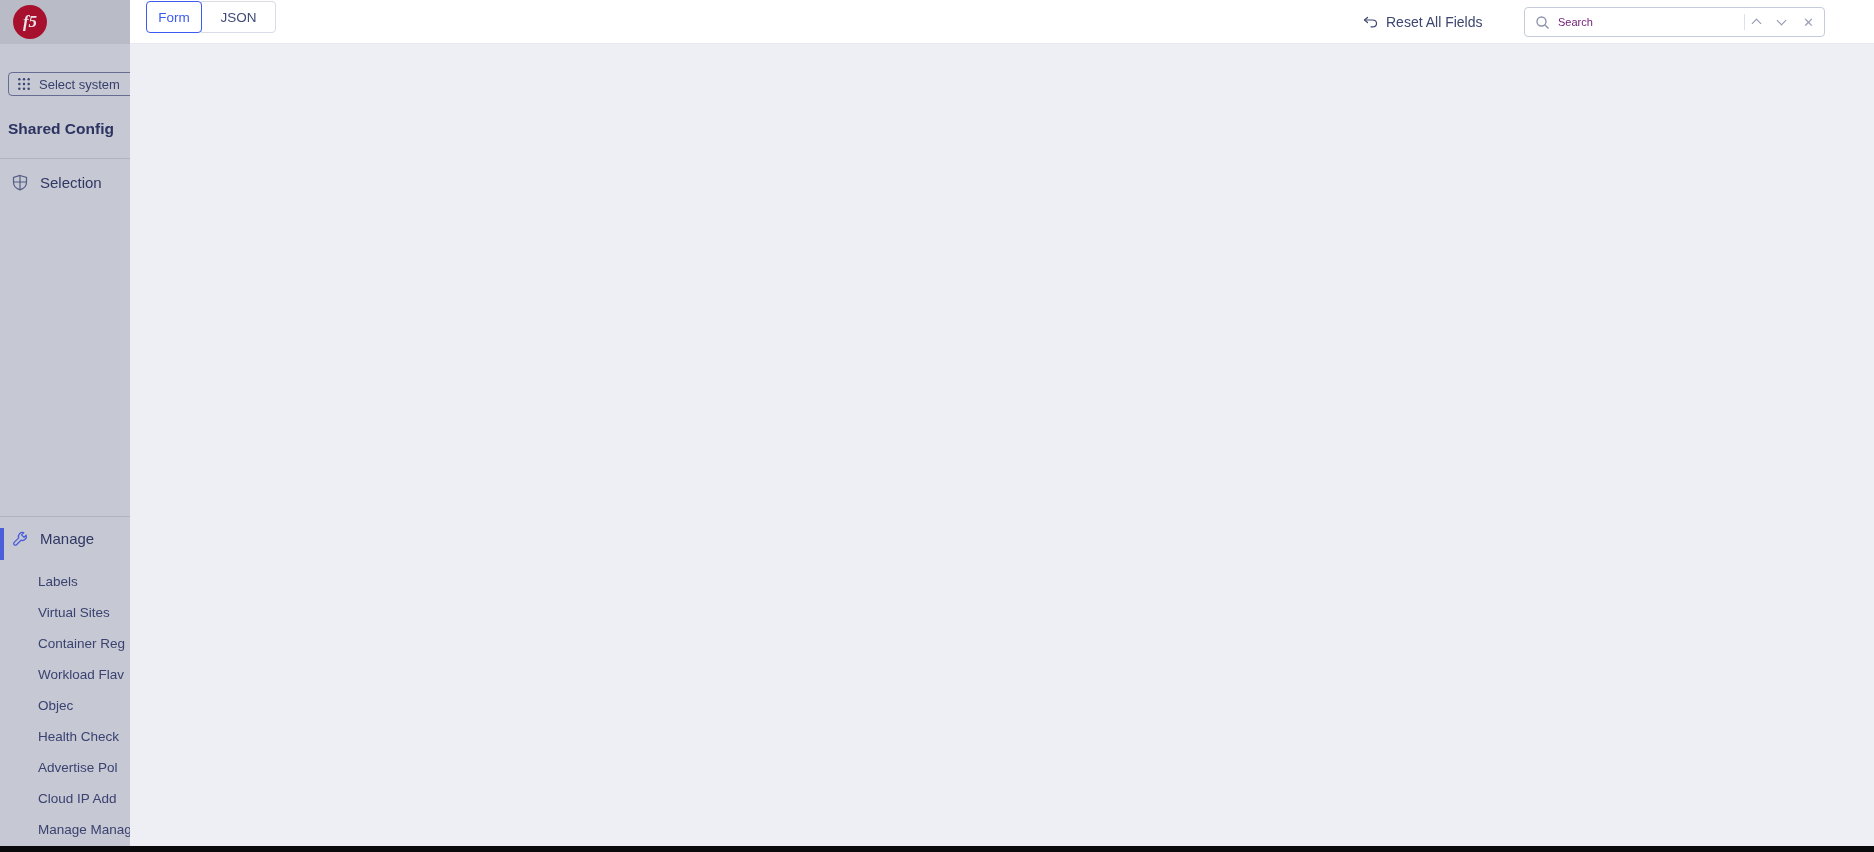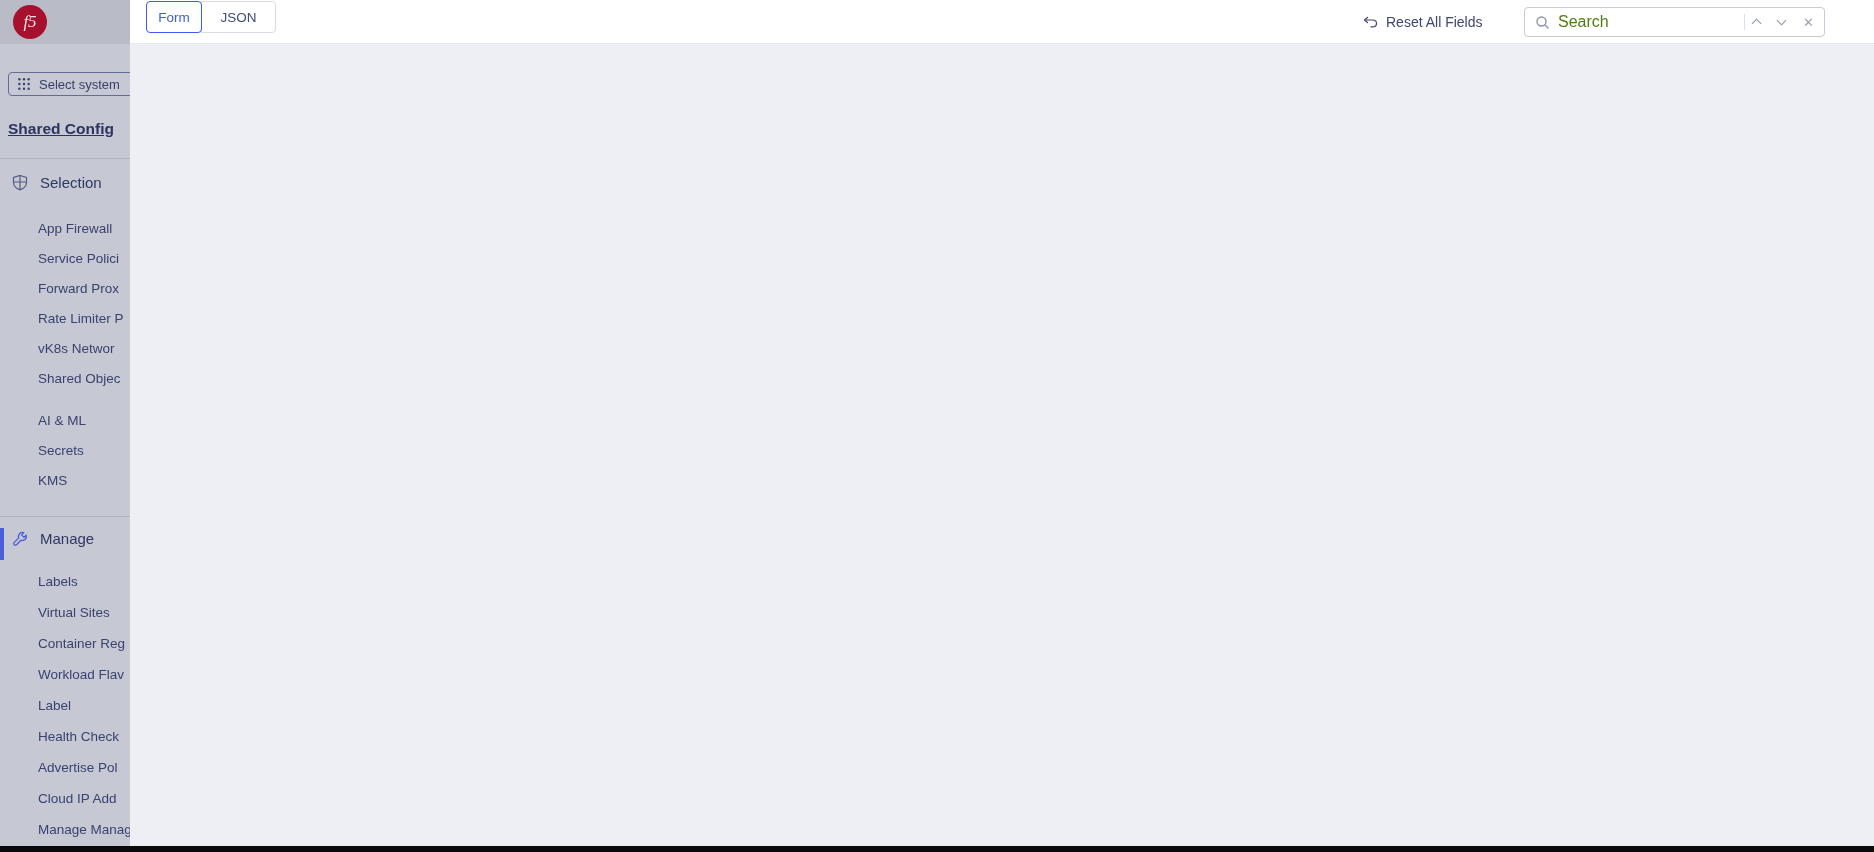--- a/index.html
+++ b/index.html
@@ -5,24 +5,24 @@
   * { box-sizing: border-box; margin: 0; padding: 0; }
   html,body { width:100%; height:100%; }
   body { font-family: "Liberation Sans", sans-serif; background:#edeff4; }
   #app { position:relative; width:1874px; height:852px; overflow:hidden; background:#edeff4; }
 
   
   .sidebar { position:absolute; left:0; top:0; width:130px; height:852px; background:#c6c8d3; overflow:hidden; z-index:1; }
   .sidebar-header { position:absolute; left:0; top:0; width:130px; height:44px; background:#b9bbc7; }
   .f5-logo { position:absolute; left:13px; top:5px; width:34px; height:34px; border-radius:50%; background:#a8112e;
              display:flex; align-items:center; justify-content:center; }
-  .f5-logo span { color:#e9e4ea; font-family:"Liberation Serif", serif; font-style:italic; font-weight:normal; font-size:17px; }
+  .f5-logo span { color:#e9e4ea; font-family:"Liberation Serif", serif; font-style:italic; font-weight:bold; font-size:17px; }
   .svc-btn { position:absolute; left:8px; top:72px; width:150px; height:24px; border:1px solid #666d92; border-radius:4px;
              display:flex; align-items:center; gap:8px; padding:0 8px; color:#383f6b; font-size:13px; white-space:nowrap; }
-  .ws-title { position:absolute; left:8px; top:120px; font-size:15.5px; font-weight:bold; color:#2c3361; white-space:nowrap;text-decoration:underline; }
+  .ws-title { position:absolute; left:8px; top:120px; font-size:15.5px; font-weight:bold; color:#2c3361; white-space:nowrap; }
   .side-divider { position:absolute; left:0; width:130px; height:1px; background:#b0b2bf; }
   .side-sec-head { position:absolute; left:12px; display:flex; align-items:center; gap:12px; color:#2f3763; font-size:15px; white-space:nowrap; }
   .side-items { position:absolute; left:0; width:130px; }
   .side-item { height:30px; line-height:30px; padding-left:38px; font-size:13.5px; color:#3a4270; white-space:nowrap; }
   .side-items.manage .side-item { height:31px; line-height:31px; }
   .side-item.gap { margin-top:12px; }
   .active-bar { position:absolute; left:0; top:528px; width:4px; height:32px; background:#4c5ed9; }
 
   
   .modal { position:absolute; left:130px; top:0; width:1744px; height:852px; background:#edeff4; z-index:2; }
@@ -33,21 +33,21 @@
          color:#3f4a78; font-size:13.5px; margin-left:-1px; white-space:nowrap; }
   .tab.first { border-radius:4px 0 0 4px; margin-left:0; }
   .tab.last  { border-radius:0 4px 4px 0; }
   .tab.active { border:1px solid #3d5af1; color:#3d5af1; z-index:2; border-radius:4px; }
   .tab.w-form{ width:56px; } .tab.w-doc{ width:239px; } .tab.w-json{ width:75px; }
 
   .reset-link { display:flex; align-items:center; gap:8px; color:#3c466f; font-size:14px; white-space:nowrap; cursor:pointer; }
   .topbar-reset { position:absolute; left:1233px; top:0; height:44px; display:flex; align-items:center; }
   .searchbox { position:absolute; left:1394px; top:7px; width:301px; height:30px; border:1px solid #c6cbdb; border-radius:4px;
                background:#fff; display:flex; align-items:center; padding:0 10px; gap:8px; }
-  .search-ph { color:#4d7c0f; font-size:16px; flex:1; }
+  .search-ph { color:#701a75; font-size:11px; flex:1; }
   .vsep { width:1px; height:16px; background:#dce0ea; }
   .cv { display:inline-block; width:7px; height:7px; border-right:1.6px solid #8d94ad; border-bottom:1.6px solid #8d94ad; }
   .cv.down { transform:rotate(45deg); margin-top:-3px; }
   .cv.up   { transform:rotate(-135deg); margin-top:3px; }
   .cv.right{ transform:rotate(-45deg); }
   .xchar { color:#9aa1b8; font-size:13px; }
 
   
   .card { position:absolute; background:#fff; border:1px solid #e8eaf1; border-radius:8px; box-shadow:0 1px 4px rgba(30,40,80,.07); }
 
@@ -125,49 +125,38 @@
 
     <div class="side-sec-head" style="top:174px">
       <span class="icon-btn">
         <svg width="16" height="17" viewBox="0 0 16 17" fill="none" stroke="#555d85" stroke-width="1.2">
             <path d="M8 1.5 L14.5 3.5 V8 C14.5 12.5 11.5 14.8 8 15.8 C4.5 14.8 1.5 12.5 1.5 8 V3.5 Z"></path>
             <path d="M8 1.5 V15.8 M1.7 8 H14.3"></path>
           </svg>
       </span>
       <span>Selection</span>
     </div>
-    <div class="side-items" style="top:214px">
-      <div class="side-item">App Firewall</div>
-      <div class="side-item">Service Polici</div>
-      <div class="side-item">Forward Prox</div>
-      <div class="side-item">Rate Limiter P</div>
-      <div class="side-item">vK8s Networ</div>
-      <div class="side-item">Shared Objec</div>
-      <div class="side-item gap">AI &amp; ML</div>
-      <div class="side-item">Secrets</div>
-      <div class="side-item">KMS</div>
-    </div>
 
     <div class="side-divider" style="top:516px"></div>
     <div class="active-bar"></div>
 
     <div class="side-sec-head" style="top:530px">
       <span class="icon-btn">
         <svg width="16" height="16" viewBox="0 0 16 16" fill="none" stroke="#4c5ed9" stroke-width="1.3" stroke-linecap="round" stroke-linejoin="round">
             <path d="M14.2 4.2 A4 4 0 0 1 9 9.2 L4.5 13.7 A1.6 1.6 0 0 1 2.2 11.4 L6.7 6.9 A4 4 0 0 1 11.7 1.7 L9.5 3.9 L12 6.4 Z"></path>
           </svg>
       </span>
       <span>Manage</span>
     </div>
     <div class="side-items manage" style="top:566px">
       <div class="side-item">Labels</div>
       <div class="side-item">Virtual Sites</div>
       <div class="side-item">Container Reg</div>
       <div class="side-item">Workload Flav</div>
-      <div class="side-item">Label</div>
+      <div class="side-item">Objec</div>
       <div class="side-item">Health Check</div>
       <div class="side-item">Advertise Pol</div>
       <div class="side-item">Cloud IP Add</div>
       <div class="side-item">Manage Manag</div>
     </div>
   </div>
 
   <div class="modal">
 
     <div class="topbar">

